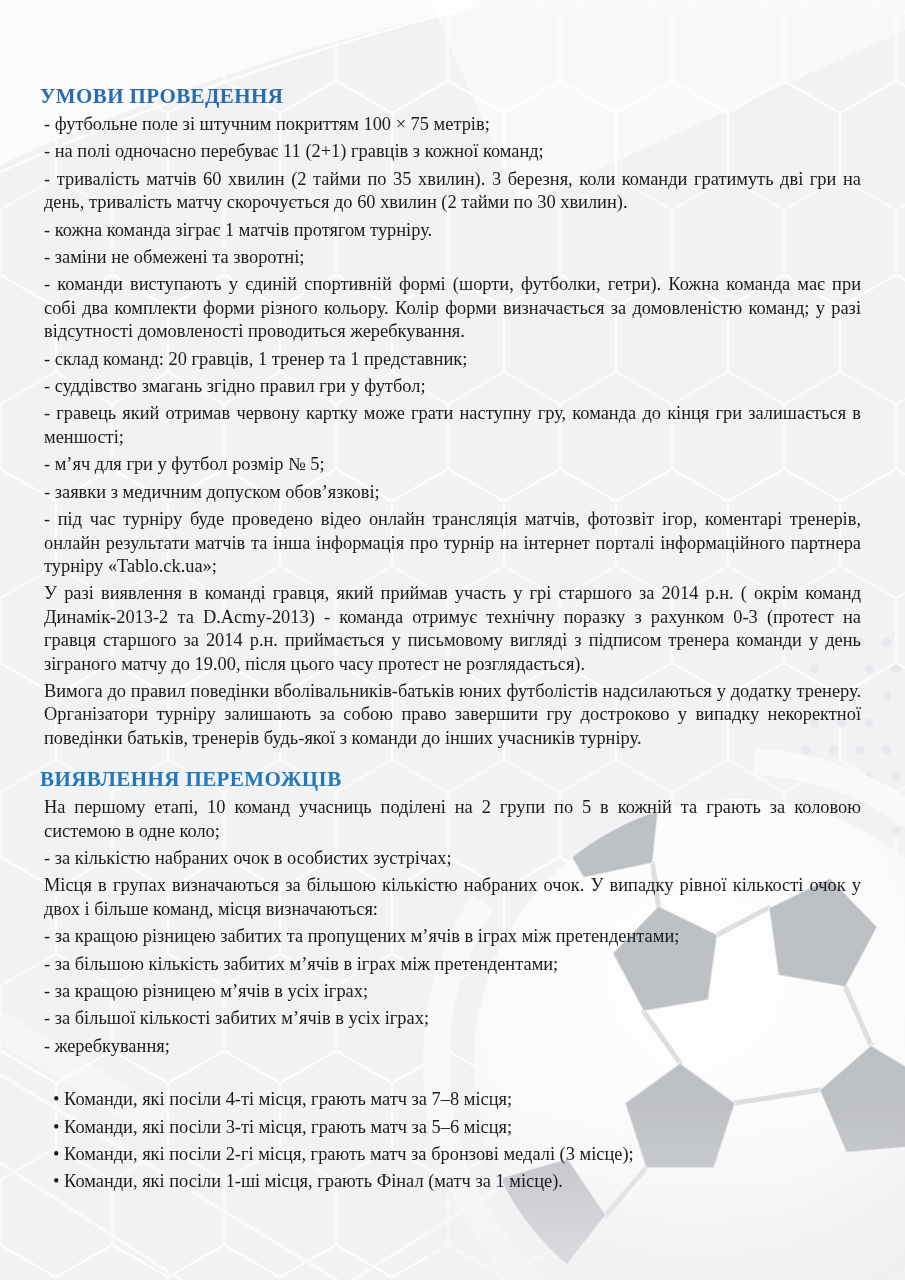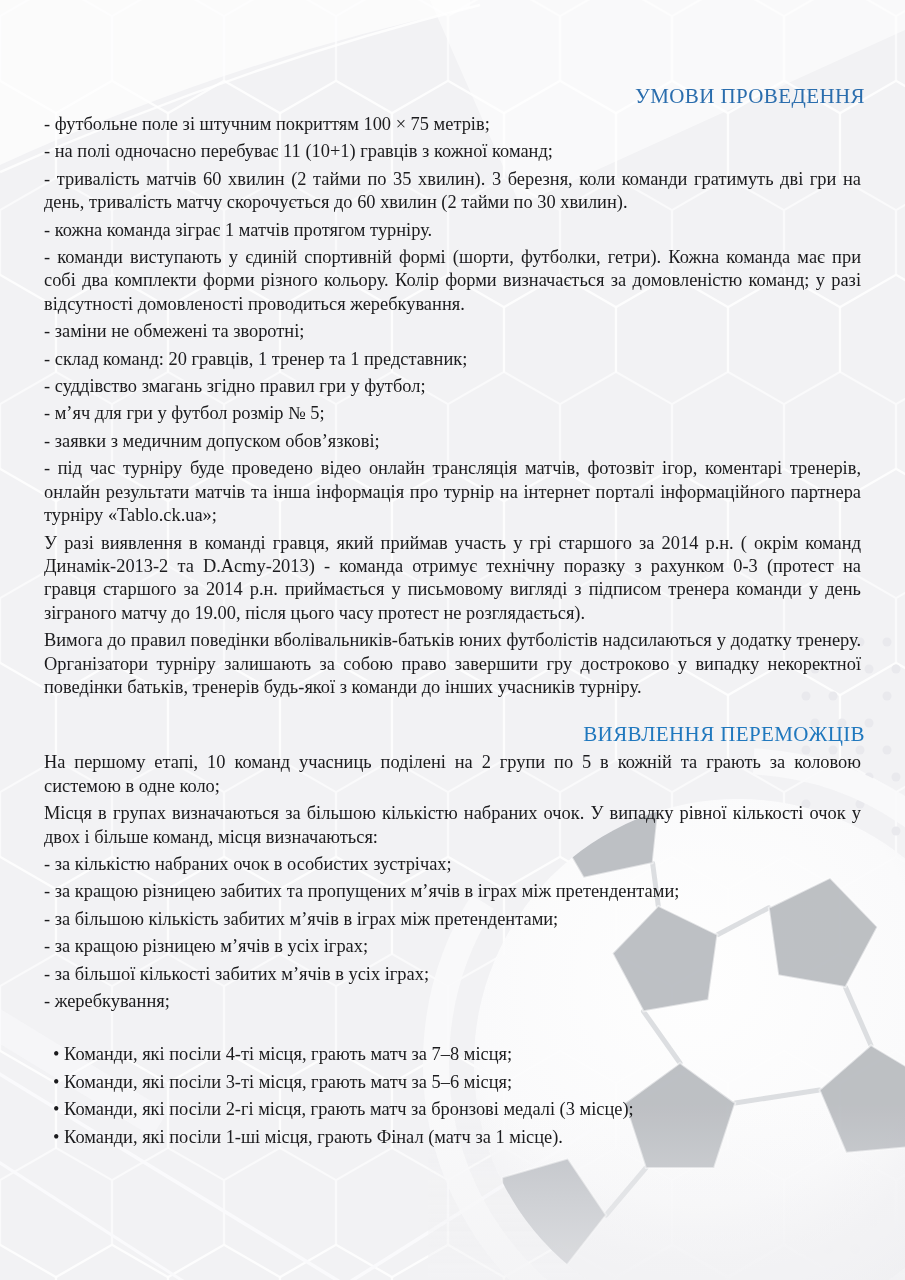--- a/index.html
+++ b/index.html
@@ -14,25 +14,25 @@
   .bg{position:absolute;left:0;top:0;width:905px;height:1280px;}
   .ball{position:absolute;left:468px;top:793px;width:540px;height:540px;overflow:visible;opacity:.96;}
   .content{
     position:absolute;left:0;top:0;right:0;bottom:0;
     padding:84px 40px 0 40px;
     color:var(--txt);
     font-size:18.4px;line-height:23.4px;
     text-align:justify;
   }
   .sec-title{
-    margin:0 0 5px 0;text-align:right;
-    font-size:21px;line-height:24px;font-weight:normal;
+    margin:0 0 5px 0;text-align:left;
+    font-size:21px;line-height:24px;font-weight:bold;
     color:var(--t1);letter-spacing:.4px;
   }
-  .sec-title.t2{margin-top:23px;color:var(--t2);}
+  .sec-title.t2{margin-top:17px;color:var(--t2);}
   .para{margin:4px;}
   .para.bullet{padding-left:9px;text-align:left;}
   .spacer{height:22px;}
 </style>
 </head>
 <body>
 
 <div class="page">
 
   <svg class="bg" viewBox="0 0 905 1280" aria-hidden="true">
@@ -133,36 +133,37 @@
         <polygon points="212.0,270.0 267.2,310.1 246.1,374.9 177.9,374.9 156.8,310.1" fill="#b6b9be" stroke="rgba(255,255,255,0.55)" stroke-width="2" opacity="0.92"></polygon>
         <polygon points="99.8,365.5 138.0,422.0 96.0,475.8 31.9,452.4 34.3,384.3" fill="#b6b9be" stroke="rgba(255,255,255,0.55)" stroke-width="2" opacity="0.92"></polygon>
         <polygon points="402.9,252.2 461.4,287.3 446.1,353.8 378.1,359.7 351.5,297.0" fill="#b6b9be" stroke="rgba(255,255,255,0.55)" stroke-width="2" opacity="0.92"></polygon>
       </g>
     <rect x="-40" y="310" width="620" height="260" fill="url(#ballFade)"></rect>
   </svg>
 
   <div class="content">
       <h2 class="sec-title">УМОВИ ПРОВЕДЕННЯ</h2>
       <p class="para">- футбольне поле зі штучним покриттям 100 × 75 метрів;</p>
-      <p class="para">- на полі одночасно перебуває 11 (10+1) гравців з кожної команд;</p>
+      <p class="para">- на полі одночасно перебуває 11 (2+1) гравців з кожної команд;</p>
       <p class="para">- тривалість матчів 60 хвилин (2 тайми по 35 хвилин). 3 березня, коли команди гратимуть дві гри на день, тривалість матчу скорочується до 60 хвилин (2 тайми по 30 хвилин).</p>
       <p class="para">- кожна команда зіграє 1 матчів протягом турніру.</p>
+      <p class="para">- заміни не обмежені та зворотні;</p>
       <p class="para">- команди виступають у єдиній спортивній формі (шорти, футболки, гетри). Кожна команда має при собі два комплекти форми різного кольору. Колір форми визначається за домовленістю команд; у разі відсутності домовленості проводиться жеребкування.</p>
-      <p class="para">- заміни не обмежені та зворотні;</p>
       <p class="para">- склад команд: 20 гравців, 1 тренер та 1 представник;</p>
       <p class="para">- суддівство змагань згідно правил гри у футбол;</p>
+      <p class="para">- гравець який отримав червону картку може грати наступну гру, команда до кінця гри залишається в меншості;</p>
       <p class="para">- м’яч для гри у футбол розмір № 5;</p>
       <p class="para">- заявки з медичним допуском обов’язкові;</p>
       <p class="para">- під час турніру буде проведено відео онлайн трансляція матчів, фотозвіт ігор, коментарі тренерів, онлайн результати матчів та інша інформація про турнір на інтернет порталі інформаційного партнера турніру «Tablo.ck.ua»;</p>
       <p class="para">У разі виявлення в команді гравця, який приймав участь у грі старшого за 2014 р.н. ( окрім команд Динамік-2013-2 та D.Acmy-2013) - команда отримує технічну поразку з рахунком 0-3 (протест на гравця старшого за 2014 р.н. приймається у письмовому вигляді з підписом тренера команди у день зіграного матчу до 19.00, після цього часу протест не розглядається).</p>
       <p class="para">Вимога до правил поведінки вболівальників-батьків юних футболістів надсилаються у додатку тренеру. Організатори турніру залишають за собою право завершити гру достроково у випадку некоректної поведінки батьків, тренерів будь-якої з команди до інших учасників турніру.</p>
       <h2 class="sec-title t2">ВИЯВЛЕННЯ ПЕРЕМОЖЦІВ</h2>
       <p class="para">На першому етапі, 10 команд учасниць поділені на 2 групи по 5 в кожній та грають за коловою системою в одне коло;</p>
+      <p class="para">- за кількістю набраних очок в особистих зустрічах;</p>
       <p class="para">Місця в групах визначаються за більшою кількістю набраних очок. У випадку рівної кількості очок у двох і більше команд, місця визначаються:</p>
-      <p class="para">- за кількістю набраних очок в особистих зустрічах;</p>
       <p class="para">- за кращою різницею забитих та пропущених м’ячів в іграх між претендентами;</p>
       <p class="para">- за більшою кількість забитих м’ячів в іграх між претендентами;</p>
       <p class="para">- за кращою різницею м’ячів в усіх іграх;</p>
       <p class="para">- за більшої кількості забитих м’ячів в усіх іграх;</p>
       <p class="para">- жеребкування;</p>
       <div class="spacer"></div>
       <p class="para bullet">• Команди, які посіли 4-ті місця, грають матч за 7–8 місця;</p>
       <p class="para bullet">• Команди, які посіли 3-ті місця, грають матч за 5–6 місця;</p>
       <p class="para bullet">• Команди, які посіли 2-гі місця, грають матч за бронзові медалі (3 місце);</p>
       <p class="para bullet">• Команди, які посіли 1-ші місця, грають Фінал (матч за 1 місце).</p>

